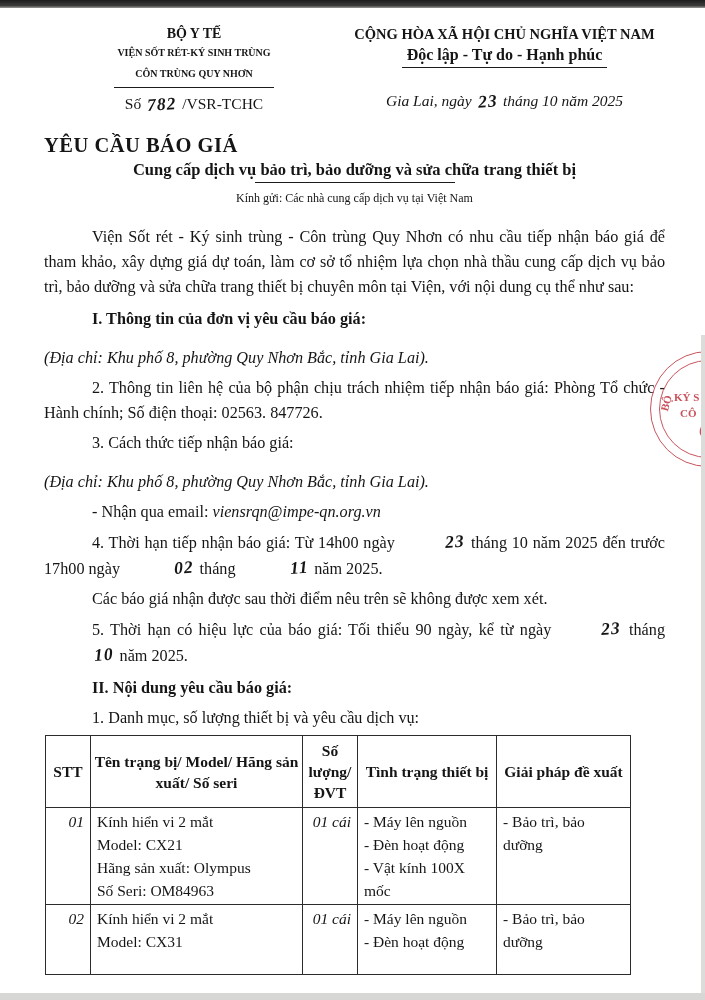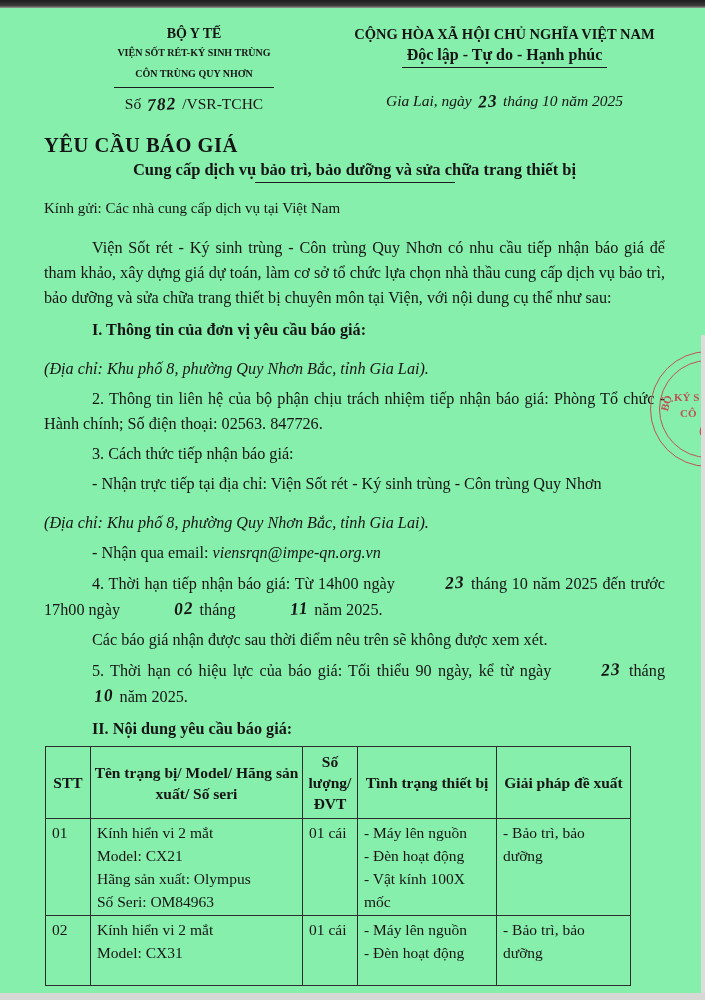--- a/index.html
+++ b/index.html
@@ -1,16 +1,16 @@
 <!DOCTYPE html>
 <html><head>
 <meta charset="utf-8">
 <style>
   html,body{margin:0;padding:0;background:#e9e9e7;}
-  .page{position:relative;width:705px;height:1000px;background:#86efac;overflow:hidden;
+  .page{position:relative;width:705px;height:1000px;background:#ffffff;overflow:hidden;
         font-family:"Liberation Serif",serif;color:#151515;}
   .top-edge{position:absolute;top:0;left:0;right:0;height:8px;
         background:linear-gradient(180deg,#1d1d1d 0%,#3c3c3c 70%,#9a9a98 100%);}
   .bottom-edge{position:absolute;bottom:0;left:0;right:0;height:7px;background:#d7d7d5;}
   .right-edge{position:absolute;top:335px;bottom:7px;right:0;width:4px;background:#dcdcda;}
   .content{padding:26px 40px 0 44px;}
   .hdr{display:flex;}
   .hdr-left{width:300px;text-align:center;}
   .hdr-right{flex:1;text-align:center;}
   .h-small{font-weight:bold;font-size:14px;}
@@ -18,37 +18,37 @@
   .bar{height:0;border-bottom:1.5px solid #1c1c1c;margin:3px auto 0;}
   .bar-org{width:160px;}
   .bar-nat{width:205px;}
   .bar-sub{width:200px;margin-top:2px;}
   .doc-no{font-size:15.5px;margin-top:5px;}
   .h-nat1{font-weight:bold;font-size:14.5px;}
   .h-nat2{font-weight:bold;font-size:16px;margin-top:3px;}
   .date-line{font-style:italic;font-size:15.5px;margin-top:22px;}
   .title{ font-weight:bold;font-size:20.5px;margin-top:20px;letter-spacing:.5px;}
   .subtitle{text-align:center;font-weight:bold;font-size:16.5px;margin-top:3px;}
-  .salutation{font-size:15px;margin-top:17px;}
+  .salutation{text-align:center;font-size:12px;margin-top:8px;}
   .body-txt{font-size:16.2px;line-height:25px;}
   p{margin:0;}
   .para{margin-top:5px;text-align:justify;text-indent:48px;}
   .para-first{margin-top:19px;}
   .addr{font-style:italic;text-indent:0;text-align:left;margin-top:14px;}
   .sec-head{font-weight:bold;margin-top:7px;text-indent:48px;}
   .hand{display:inline-block;font-style:italic;font-weight:bold;font-size:17.5px;
         letter-spacing:1px;transform:rotate(-4deg) translateY(1px);padding:0 2px;}
   .email{font-style:italic;}
   table{border-collapse:collapse;margin:4px 0 0 1px;table-layout:fixed;}
   th,td{border:1.5px solid #2c2c2c;font-size:15.5px;padding:2px 6px;vertical-align:top;}
   th{font-weight:bold;text-align:center;vertical-align:middle;padding:4px 2px;line-height:21px;}
   td{line-height:23px;}
   .col-stt{width:45px;} .col-name{width:212px;} .col-qty{width:55px;}
   .col-status{width:139px;} .col-sol{width:134px;}
-  .td-c{text-align:left;}
+  .td-c{text-align:right;font-style:italic;}
   .r1{height:70px;} .r2{height:70px;}
   .stamp{position:absolute;top:351px;left:650px;width:116px;height:116px;opacity:.92;}
   .stamp .ring-outer{position:absolute;inset:0;border:1.8px solid #c4454f;border-radius:50%;}
   .stamp .ring-inner{position:absolute;inset:9px;border:1.5px solid #c4454f;border-radius:50%;}
   .stamp span{position:absolute;color:#c4454f;font-weight:bold;white-space:nowrap;}
   .stamp .arc{left:8px;top:46px;font-size:11px;transform:rotate(-75deg);}
   .stamp .t1{left:24px;top:40px;font-size:11px;}
   .stamp .t2{left:30px;top:56px;font-size:11px;}
   .stamp .t3{left:25px;top:70px;font-size:18px;font-style:italic;margin-left:24px;}
 </style>
@@ -83,27 +83,26 @@
         </div>
       </div>
     </div>
 
     <div class="title">YÊU CẦU BÁO GIÁ</div>
     <div class="subtitle">Cung cấp dịch vụ bảo trì, bảo dưỡng và sửa chữa trang thiết bị</div>
     <div class="bar bar-sub"></div>
     <div class="salutation">Kính gửi: Các nhà cung cấp dịch vụ tại Việt Nam</div>
 
     <div class="body-txt">
-      <p class="para para-first">Viện Sốt rét - Ký sinh trùng - Côn trùng Quy Nhơn có nhu cầu tiếp nhận báo giá để tham khảo, xây dựng giá dự toán, làm cơ sở tổ chức lựa chọn nhà thầu cung cấp dịch vụ bảo trì, bảo dưỡng và sửa chữa trang thiết bị chuyên môn tại Viện, với nội dung cụ thể như sau:</p>
+      <p class="para para-first">Viện Sốt rét - Ký sinh trùng - Côn trùng Quy Nhơn có nhu cầu tiếp nhận báo giá để tham khảo, xây dựng giá dự toán, làm cơ sở tổ nhiệm lựa chọn nhà thầu cung cấp dịch vụ bảo trì, bảo dưỡng và sửa chữa trang thiết bị chuyên môn tại Viện, với nội dung cụ thể như sau:</p>
 
       <p class="sec-head">I. Thông tin của đơn vị yêu cầu báo giá:</p>
       <p class="addr">(Địa chỉ: Khu phố 8, phường Quy Nhơn Bắc, tỉnh Gia Lai).</p>
       <p class="para">2. Thông tin liên hệ của bộ phận chịu trách nhiệm tiếp nhận báo giá: Phòng Tổ chức - Hành chính; Số điện thoại: 02563. 847726.</p>
       <p class="para">3. Cách thức tiếp nhận báo giá:</p>
-      <p class="para">- Nhận trực tiếp tại địa chỉ: Viện Sốt rét - Ký sinh trùng - Côn trùng Quy Nhơn</p>
       <p class="addr">(Địa chỉ: Khu phố 8, phường Quy Nhơn Bắc, tỉnh Gia Lai).</p>
       <p class="para">
         <span>- Nhận qua email:</span>
         <span class="email">viensrqn@impe-qn.org.vn</span>
       </p>
       <p class="para">
         <span>4. Thời hạn tiếp nhận báo giá: Từ 14h00 ngày</span><span class="hand">23</span>
         <span>tháng 10 năm 2025 đến trước 17h00 ngày</span>
         <span class="hand">02</span>
         <span>tháng</span>
@@ -111,20 +110,21 @@
         <span>năm 2025.</span>
       </p>
       <p class="para">Các báo giá nhận được sau thời điểm nêu trên sẽ không được xem xét.</p>
       <p class="para">
         <span>5. Thời hạn có hiệu lực của báo giá: Tối thiểu 90 ngày, kể từ ngày</span><span class="hand">23</span>
         <span>tháng</span><span class="hand">10</span>
         <span>năm 2025.</span>
       </p>
 
       <p class="sec-head">II. Nội dung yêu cầu báo giá:</p>
+      <p class="para">1.  Danh mục, số lượng thiết bị và yêu cầu dịch vụ:</p>
 
       <table>
         <colgroup>
           <col class="col-stt">
             <col class="col-name">
             <col class="col-qty">
             <col class="col-status">
             <col class="col-sol">
         </colgroup>
         <thead>

